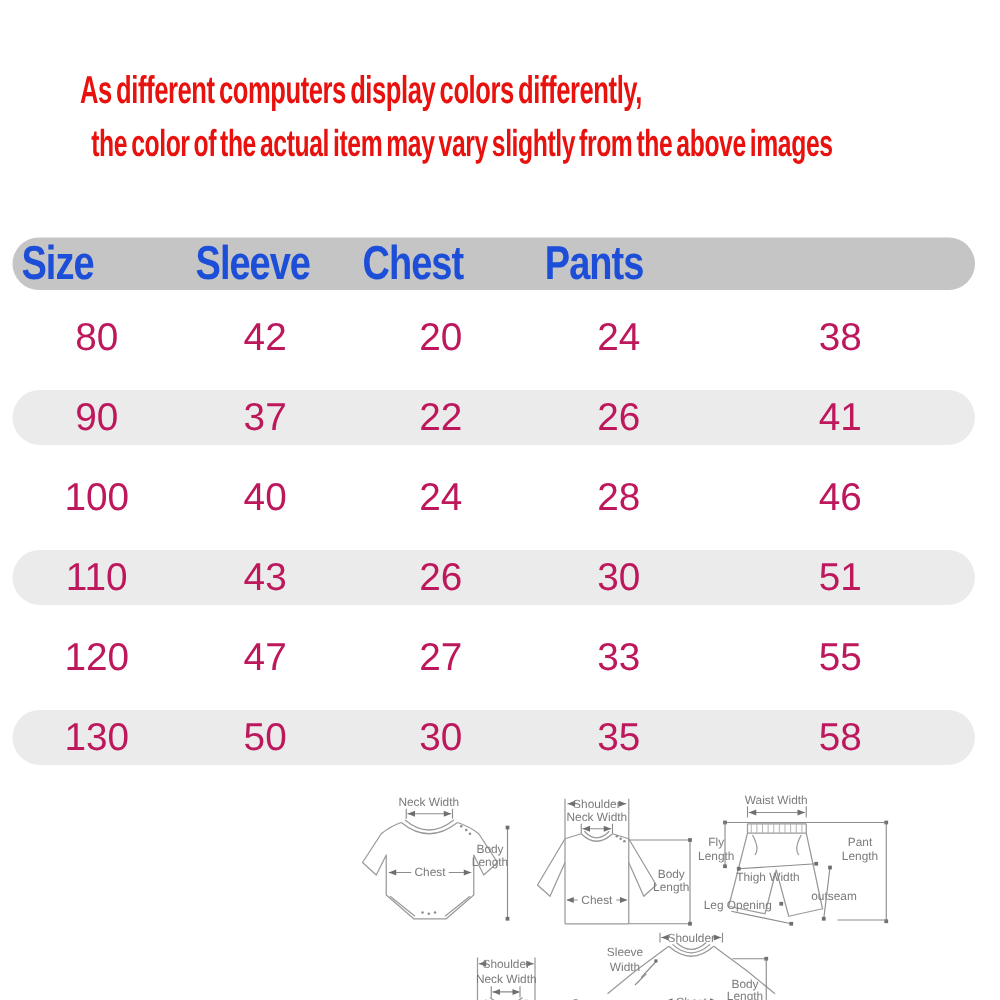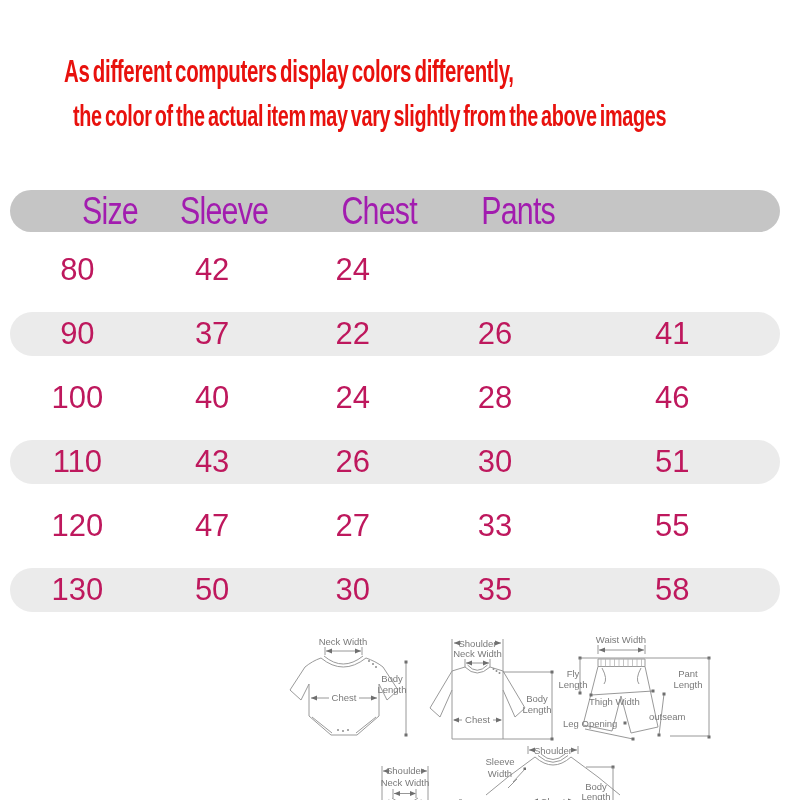--- a/index.html
+++ b/index.html
@@ -9,21 +9,21 @@
   
   .red-line{position:absolute;white-space:nowrap;font-weight:bold;color:#e8110d;
             transform-origin:left center;letter-spacing:-0.5px;word-spacing:-3px;line-height:1;}
   .red1{left:64px;top:56px;font-size:31px;transform:scaleX(0.66);}
   .red2{left:73px;top:101px;font-size:30px;transform:scaleX(0.66);}
 
   
   .chart{position:absolute;left:10px;top:190px;width:770px;}
   .grid-row{display:grid;grid-template-columns:17.5% 17.5% 19% 18% 28%;align-items:center;}
   .chart-header{height:42px;background:#c5c5c5;border-radius:21px;margin-bottom:16px;}
-  .hcell{text-align:right;font-weight:normal;color:#a21caf;font-size:38px;line-height:42px;}
+  .hcell{text-align:left;font-weight:bold;color:#1d4ed8;font-size:38px;line-height:42px;}
   .hcell span{display:inline-block;transform:scaleX(0.8);letter-spacing:-1px;}
   .data-row{height:44px;margin-bottom:20px;border-radius:22px;}
   .data-row:nth-child(even){background:#ebebeb;}
   .cell{text-align:center;font-size:31px;color:#be185d;line-height:44px;}
 
   
   .diagrams{position:absolute;left:280px;top:626px;width:520px;height:178px;overflow:hidden;}
   .diag{position:absolute;}
   .diag text{font-family:"Liberation Sans",sans-serif;font-size:9.5px;fill:#7a7a7a;}
   .ol{stroke:#9a9a9a;fill:none;stroke-width:1;stroke-linejoin:round;}
@@ -44,21 +44,23 @@
     <div class="grid-row chart-header">
       <div class="hcell"><span>Size</span></div>
       <div class="hcell"><span>Sleeve</span></div>
       <div class="hcell"><span>Chest</span></div>
       <div class="hcell"><span>Pants</span></div>
     </div>
     <div>
       <div class="grid-row data-row">
         <div class="cell">80</div>
         <div class="cell">42</div>
+        <div class="cell">20</div>
         <div class="cell">24</div>
+        <div class="cell">38</div>
       </div>
       <div class="grid-row data-row">
         <div class="cell">90</div>
         <div class="cell">37</div>
         <div class="cell">22</div>
         <div class="cell">26</div>
         <div class="cell">41</div>
       </div>
       <div class="grid-row data-row">
         <div class="cell">100</div>

